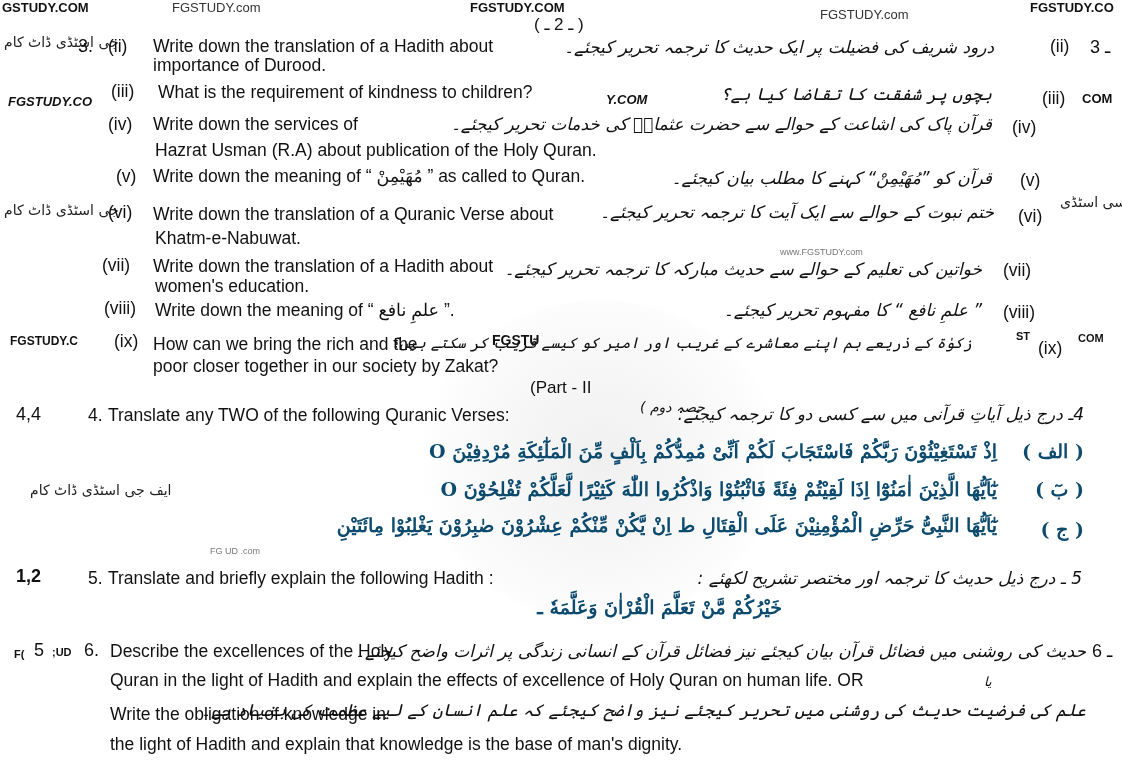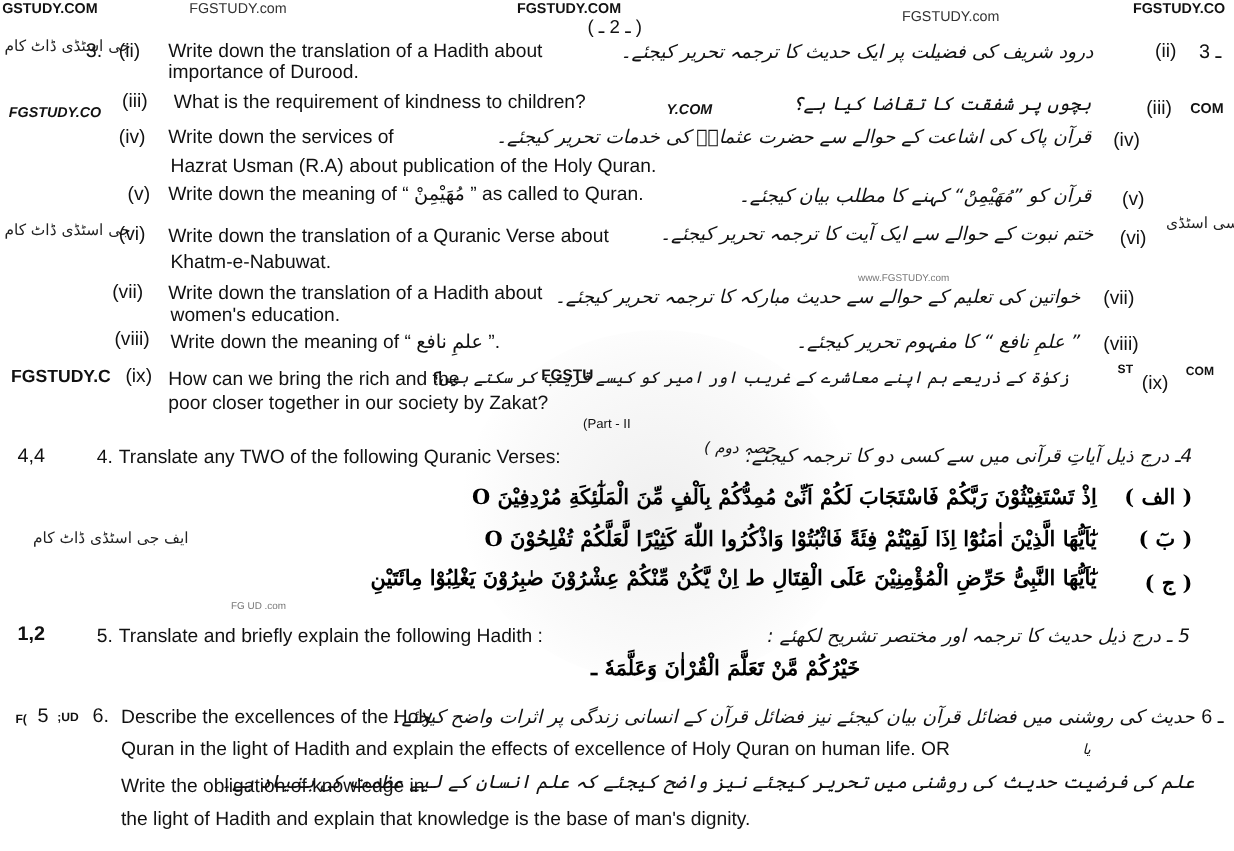--- a/index.html
+++ b/index.html
@@ -3,21 +3,21 @@
 <meta charset="utf-8">
 <style>
   html, body { margin: 0; padding: 0; background: #ffffff; }
   body {
     width: 1122px; height: 774px; position: relative; overflow: hidden;
     font-family: "Liberation Sans", "DejaVu Sans", sans-serif; color: #111;
   }
   .abs { position: absolute; white-space: nowrap; }
   .en { font-family: "Liberation Sans", sans-serif; font-size: 17.5px; line-height: 20px; color: #111; }
   .ur { font-family: "DejaVu Sans", sans-serif; font-size: 17px; direction: rtl; color: #111; font-style: italic; }
-  .ar { font-family: "DejaVu Serif", serif; font-size: 19px; font-weight: bold; direction: rtl; color: #000000; }
+  .ar { font-family: "DejaVu Serif", serif; font-size: 19px; font-weight: bold; direction: rtl; color: #0c4a6e; }
   .wm-bold { font-family: "Liberation Sans", sans-serif; font-weight: bold; font-size: 13px; color: #111; }
   .wm-bold-i { font-family: "Liberation Sans", sans-serif; font-weight: bold; font-style: italic; font-size: 13px; color: #111; }
   .wm-light { font-family: "Liberation Sans", sans-serif; font-size: 13px; color: #333; }
   .wm-tiny { font-family: "Liberation Sans", sans-serif; font-size: 9px; color: #777; }
   .wm-ur { font-family: "DejaVu Sans", sans-serif; font-size: 14px; color: #222; direction: rtl; }
   .num { font-family: "Liberation Sans", sans-serif; font-size: 18px; color: #111; }
   .bg-watermark {
     position: absolute; left: 420px; top: 300px; width: 360px; height: 320px;
     border-radius: 50%; background: radial-gradient(circle, rgba(200,200,200,0.28) 0%, rgba(220,220,220,0.15) 55%, rgba(255,255,255,0) 75%);
   }
@@ -77,31 +77,31 @@
 <span class="abs en" style="left:153px;top:256px;">Write down the translation of a Hadith about</span>
 <span class="abs en" style="left:155px;top:276px;">women's  education.</span>
 <span class="abs ur" style="right:140px;top:259px;">خواتین کی تعلیم کے حوالے سے حدیث مبارکہ کا ترجمہ تحریر کیجئے۔</span>
 <span class="abs en" style="left:1003px;top:260px;">(vii)</span>
 
 <span class="abs en" style="left:104px;top:298px;">(viii)</span>
 <span class="abs en" style="left:155px;top:300px;">Write down the meaning of “ علمِ نافع ”.</span>
 <span class="abs ur" style="right:140px;top:300px;">” علمِ نافع “ کا مفہوم تحریر کیجئے۔</span>
 <span class="abs en" style="left:1003px;top:302px;">(viii)</span>
 
-<span class="abs wm-bold" style="left:10px;top:334px;font-size:16px;">FGSTUDY.C</span>
+<span class="abs wm-bold" style="left:10px;top:334px;font-size:12px;">FGSTUDY.C</span>
 <span class="abs en" style="left:114px;top:331px;">(ix)</span>
 <span class="abs en" style="left:153px;top:334px;">How can we bring the rich and the</span>
 <span class="abs wm-bold" style="left:492px;top:332px;font-size:14px;">FGSTU</span>
 <span class="abs en" style="left:153px;top:356px;">poor closer together in our society by Zakat?</span>
 <span class="abs ur" style="right:150px;top:334px;font-size:15px;">زکوٰۃ کے ذریعے ہم اپنے معاشرے کے غریب اور امیر کو کیسے قریب کر سکتے ہیں؟</span>
 <span class="abs wm-bold" style="left:1016px;top:330px;font-size:11px;">ST</span>
 <span class="abs en" style="left:1038px;top:338px;">(ix)</span>
 <span class="abs wm-bold" style="left:1078px;top:332px;font-size:11px;">COM</span>
 
-<span class="abs num" style="left:530px;top:378px;font-size:12px;">(Part - II</span>
+<span class="abs num" style="left:530px;top:378px;font-size:17px;">(Part - II</span>
 <span class="abs ur" style="left:640px;top:380px;font-size:14px;direction:rtl;margin-top:19px;">حصہ دوم )</span>
 
 <span class="abs num" style="left:16px;top:404px;">4,4</span>
 <span class="abs en" style="left:88px;top:405px;">4.</span>
 <span class="abs en" style="left:108px;top:405px;">Translate any TWO of the following Quranic Verses:</span>
 <span class="abs ur" style="right:38px;top:404px;">4ـ درج ذیل آیاتِ قرآنی میں سے کسی دو کا ترجمہ کیجئے:</span>
 
 <span class="abs ar" style="right:38px;top:440px;">( الف )</span>
 <span class="abs ar" style="right:125px;top:440px;">اِذْ تَسْتَغِيْثُوْنَ رَبَّكُمْ فَاسْتَجَابَ لَكُمْ اَنِّىْ مُمِدُّكُمْ بِاَلْفٍ مِّنَ الْمَلٰٓئِكَةِ مُرْدِفِيْنَ O</span>
 

